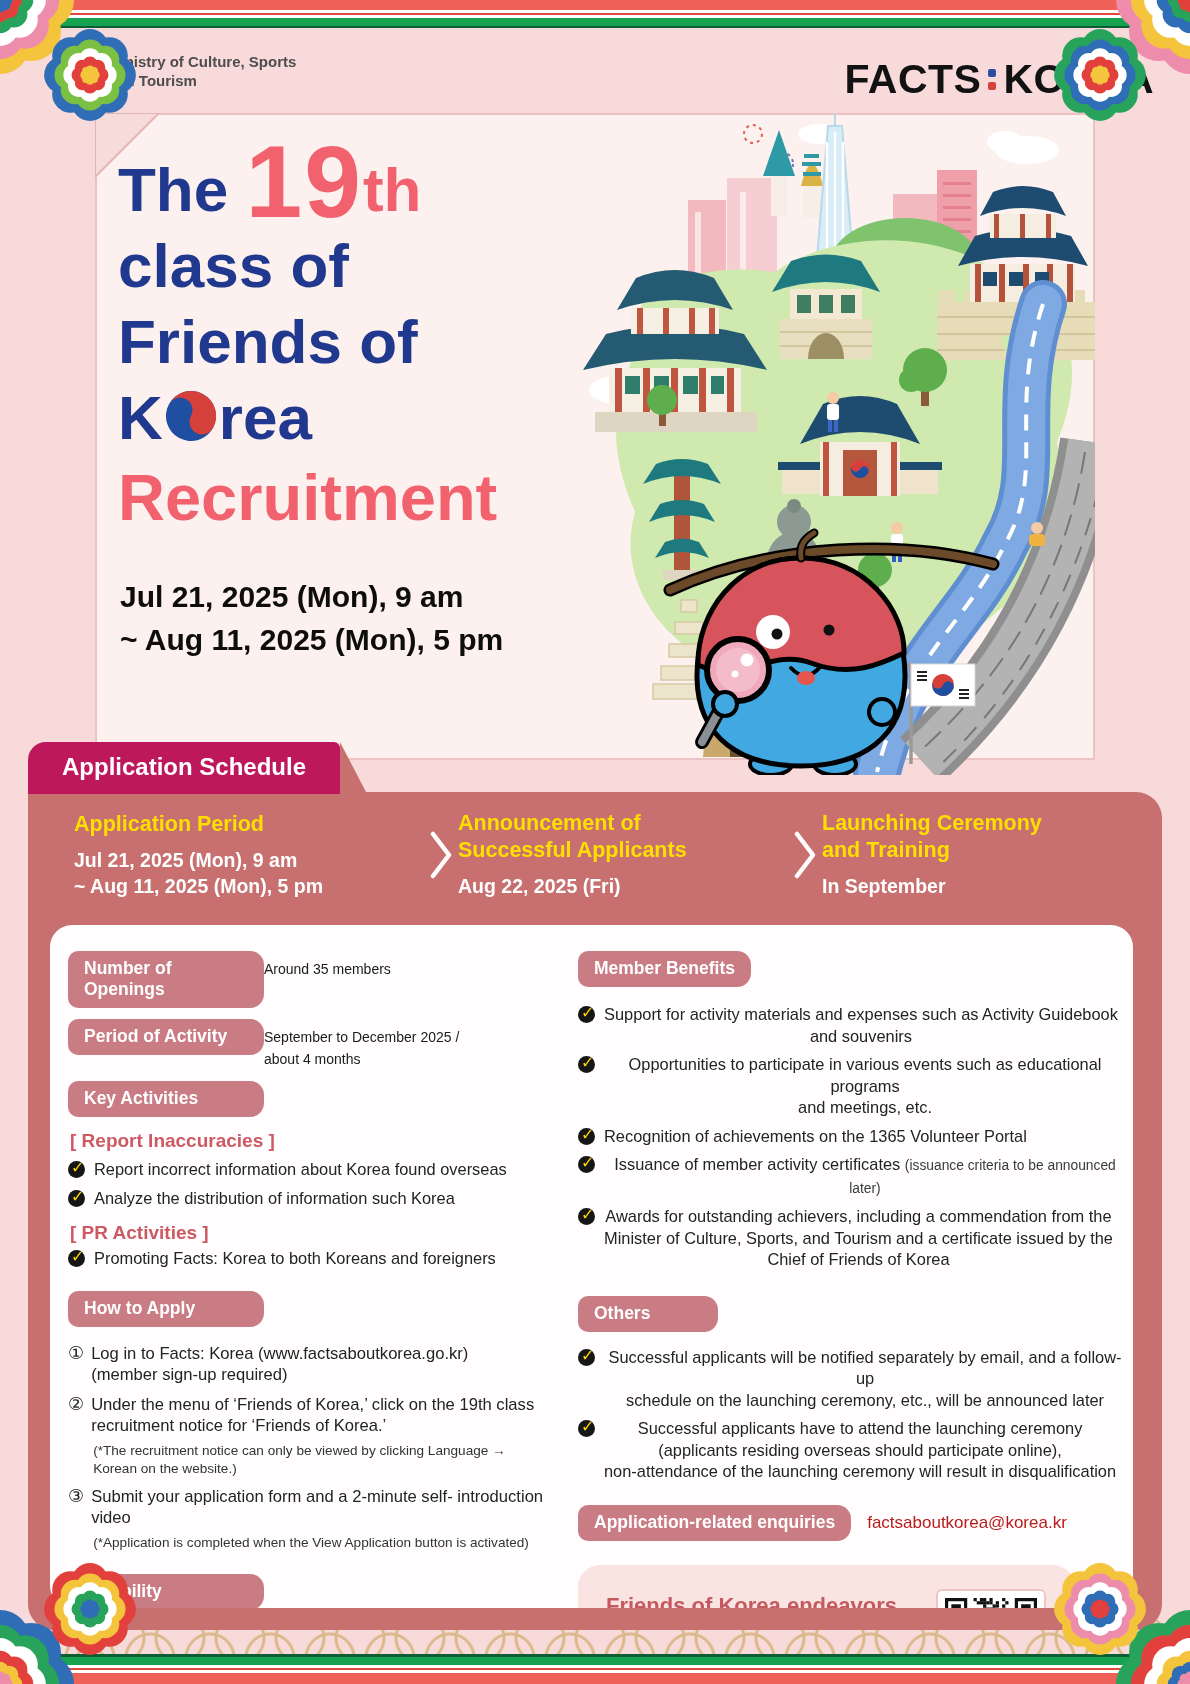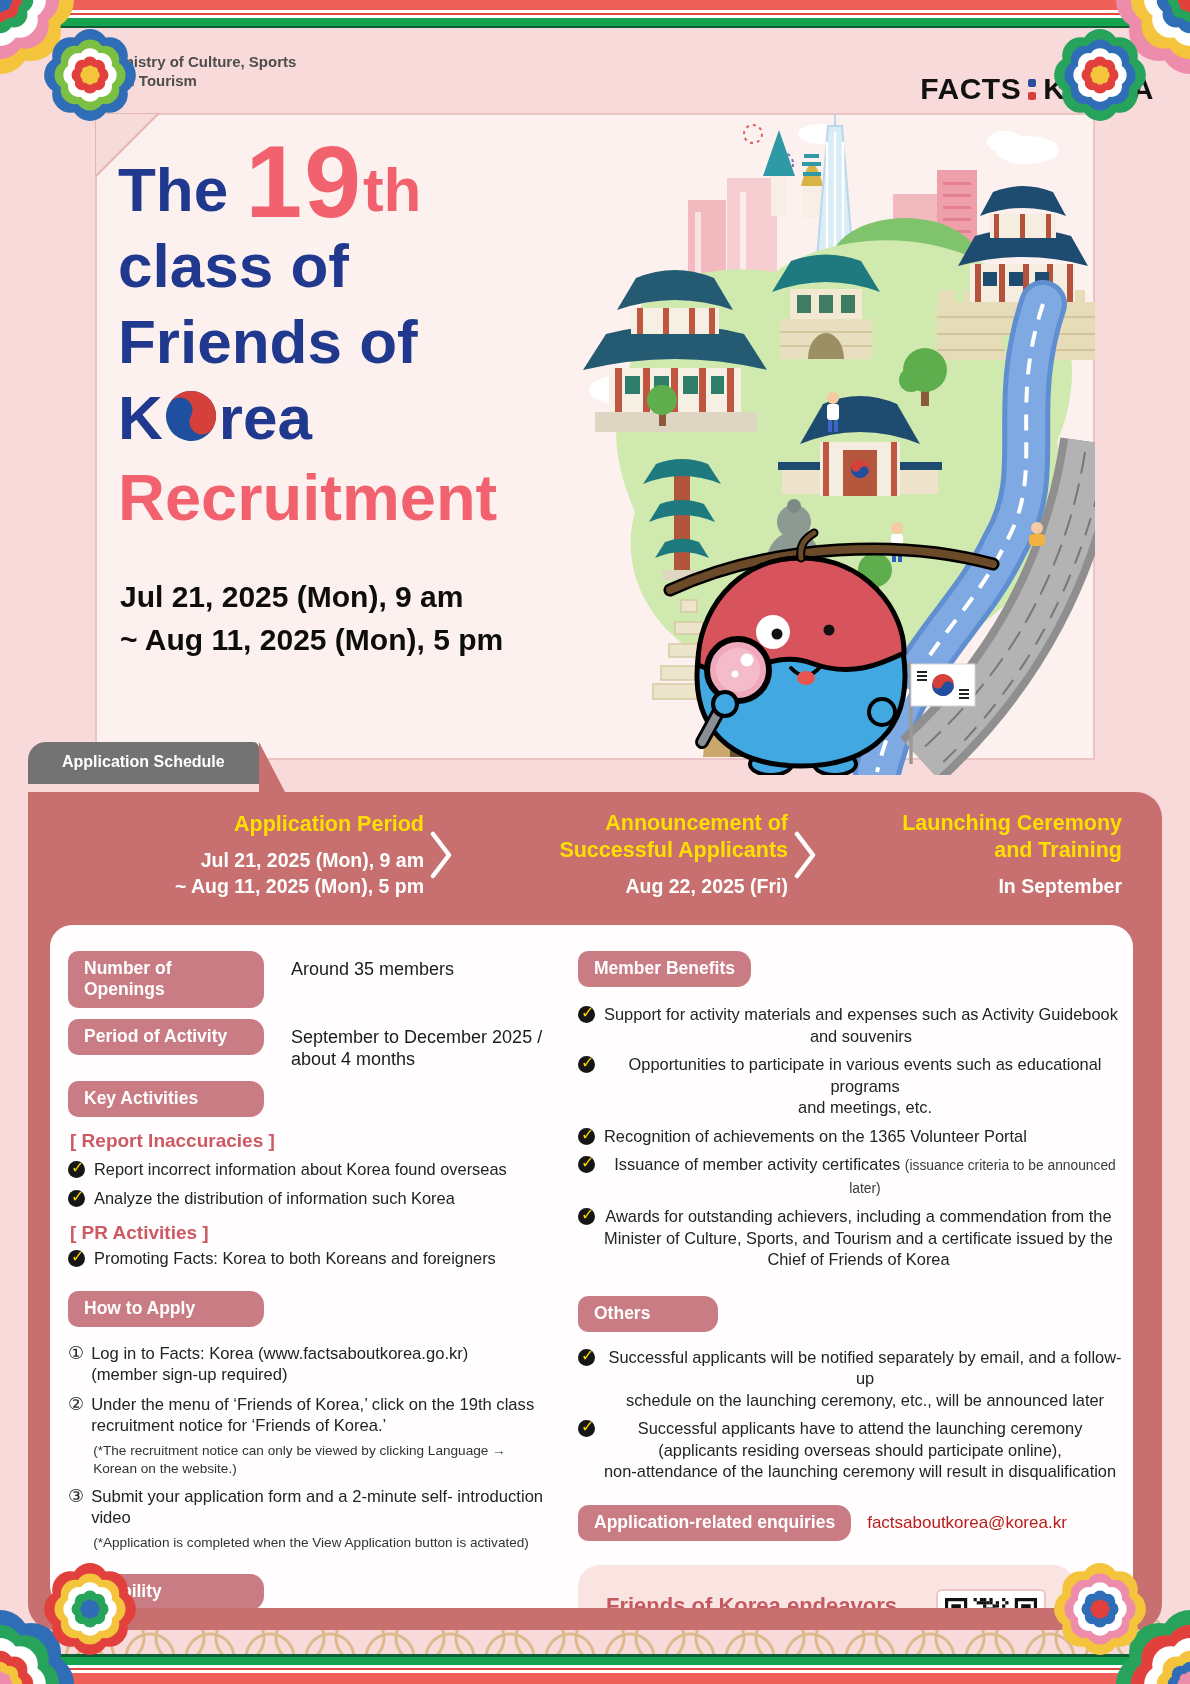--- a/index.html
+++ b/index.html
@@ -27,22 +27,22 @@
     background-size:60px 40px;}
   
   .corner{position:absolute;width:250px;height:250px;z-index:6;pointer-events:none;}
   .corner.tl{left:-70px;top:-70px;}
   .corner.tr{right:-70px;top:-70px;transform:scaleX(-1);}
   .corner.bl{left:-70px;bottom:-70px;transform:scaleY(-1);}
   .corner.br{right:-70px;bottom:-70px;transform:scale(-1,-1);}
   
   .ministry{position:absolute;left:52px;top:48px;display:flex;align-items:center;gap:10px;z-index:5;}
   .ministry-name{font-size:15px;font-weight:700;color:#4d4d4d;line-height:19px;}
-  .brand{position:absolute;right:36px;top:72px;display:flex;align-items:center;z-index:5;
-    font-size:30px;font-weight:800;letter-spacing:.5px;color:#121212;}
+  .brand{position:absolute;right:36px;top:56px;display:flex;align-items:center;z-index:5;
+    font-size:41px;font-weight:800;letter-spacing:.5px;color:#121212;}
   .brand .colon{display:inline-flex;flex-direction:column;gap:5px;margin:0 7px;}
   .brand .colon i{width:8px;height:8px;border-radius:2px;display:block;}
   .brand .colon i.top{background:#2b4f9e;}
   .brand .colon i.bot{background:#d6403a;}
   
   .paper{position:absolute;left:95px;top:113px;width:1000px;height:647px;background:#fdf1ef;
     border:2px solid #ecc2c2;box-sizing:border-box;z-index:2;
     clip-path:polygon(64px 0,100% 0,100% 100%,0 100%,0 64px);}
   .fold{position:absolute;left:95px;top:113px;z-index:3;}
   
@@ -50,41 +50,41 @@
   .t-line{font-weight:800;color:#20398e;font-size:62px;line-height:76px;white-space:nowrap;}
   .t-coral{color:#f2616e;}
   .num19{font-size:102px;line-height:0;vertical-align:-6px;letter-spacing:2px;}
   .t-rec{font-size:65px;line-height:84px;}
   .k-o{display:inline-block;width:52px;height:52px;vertical-align:-3px;margin:0 2px;}
   .dates{position:absolute;left:120px;top:575px;z-index:4;font-size:30px;font-weight:800;
     color:#0d0d0d;line-height:43px;white-space:pre-line;}
   
   .illus{position:absolute;left:575px;top:112px;z-index:4;}
   
-  .sched-tab{position:absolute;left:28px;top:742px;z-index:5;background:#737373;color:#fff;
-    font-size:16px;font-weight:800;padding:11px 34px 13px 34px;border-radius:18px 6px 0 0;}
+  .sched-tab{position:absolute;left:28px;top:742px;z-index:5;background:#be185d;color:#fff;
+    font-size:24px;font-weight:800;padding:11px 34px 13px 34px;border-radius:18px 6px 0 0;}
   .sched-tab::after{content:'';position:absolute;right:-26px;top:0;width:0;height:0;
     border-bottom:50px solid #c7706f;border-right:26px solid transparent;}
   .panel{position:absolute;left:28px;top:792px;width:1134px;height:838px;background:#c7706f;
     border-radius:0 26px 26px 26px;z-index:4;box-sizing:border-box;}
   .sched-row{display:flex;align-items:center;justify-content:space-between;padding:18px 40px 0 46px;}
-  .sched-col{text-align:right;}
+  .sched-col{text-align:left;}
   .sched-col .st{color:#ffdf00;font-size:21.5px;font-weight:800;line-height:27px;white-space:pre-line;}
   .sched-col .sd{color:#fff;font-size:19.5px;font-weight:700;line-height:26px;margin-top:9px;white-space:pre-line;}
   .chev{flex:none;margin:0 6px;}
   
   .card{position:absolute;left:50px;top:925px;width:1083px;height:683px;background:#fffdfd;
     border-radius:22px;z-index:5;overflow:hidden;}
   .colL{position:absolute;left:18px;top:26px;width:505px;}
   .colR{position:absolute;left:528px;top:26px;width:548px;}
   .pill{display:inline-block;background:#c97c83;color:#fff;font-weight:800;font-size:17.5px;
     padding:7px 16px 8px;border-radius:10px 14px 14px 10px;box-sizing:border-box;}
   .pill.fixed{width:196px;}
   .kv{display:flex;align-items:flex-start;margin-bottom:11px;}
-  .kv .val{font-size:18px;color:#1b1b1b;line-height:22px;white-space:pre-line;padding-top:7px;margin-left:27px;}
+  .kv .val{font-size:14px;color:#1b1b1b;line-height:22px;white-space:pre-line;padding-top:7px;}
   .bracket{color:#cd5963;font-weight:800;font-size:19px;margin:13px 0 4px 2px;}
   .item{display:flex;gap:9px;margin:7px 0;font-size:16.4px;color:#232323;line-height:21.5px;text-align:center;}
   .item .txt{white-space:pre-line;}
   .item .small-inline{font-size:13.8px;color:#3a3a3a;}
   .check{flex:none;width:17px;height:17px;background:#161616;border-radius:50%;position:relative;margin-top:2px;}
   .check::after{content:'✓';position:absolute;left:3px;top:-4px;color:#ffd800;font-weight:900;font-size:16px;}
   .step{display:flex;gap:7px;margin:8px 0;font-size:16.6px;color:#232323;line-height:21.5px;}
   .step .num{flex:none;font-size:18px;line-height:21px;}
   .step .txt{white-space:pre-line;}
   .step-note{font-size:13.6px;color:#333;line-height:18px;margin:5px 0 0 2px;white-space:pre-line;}

